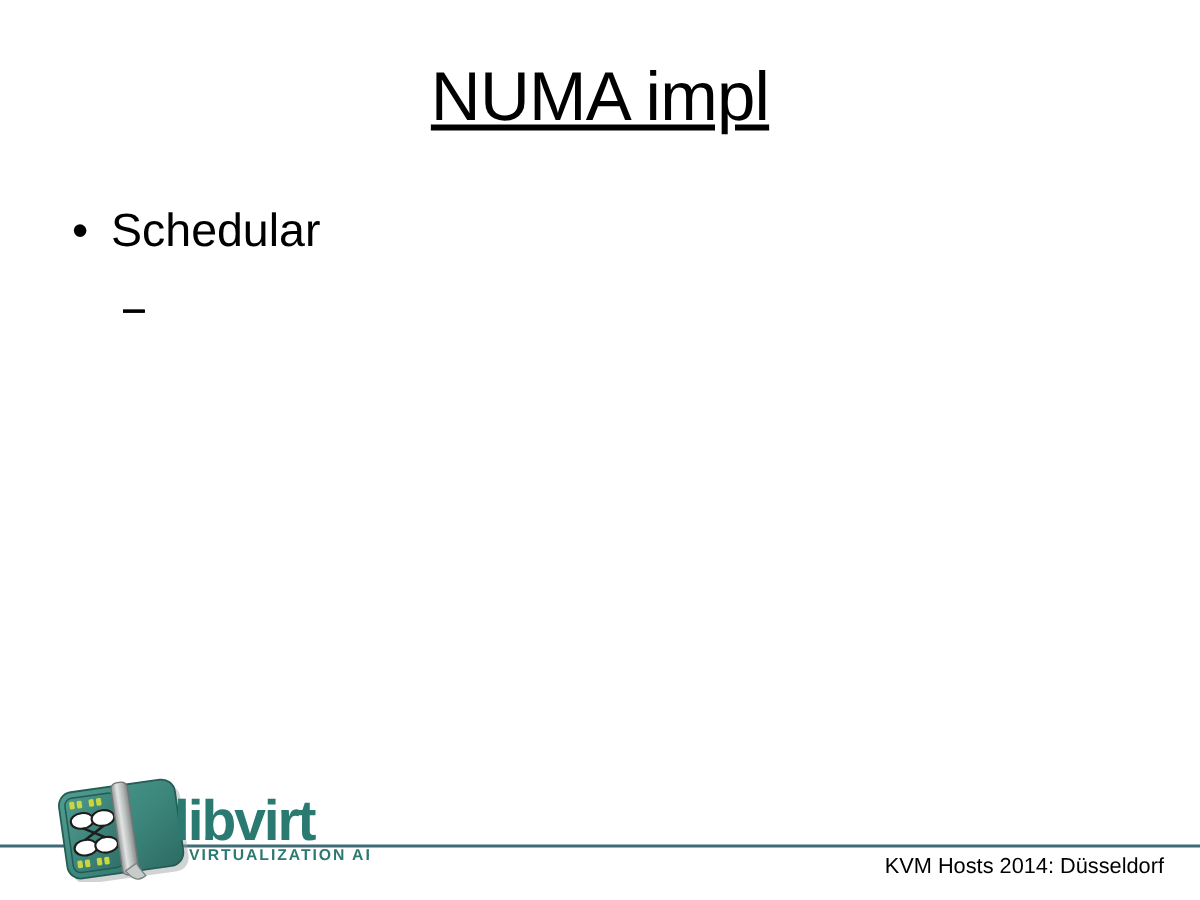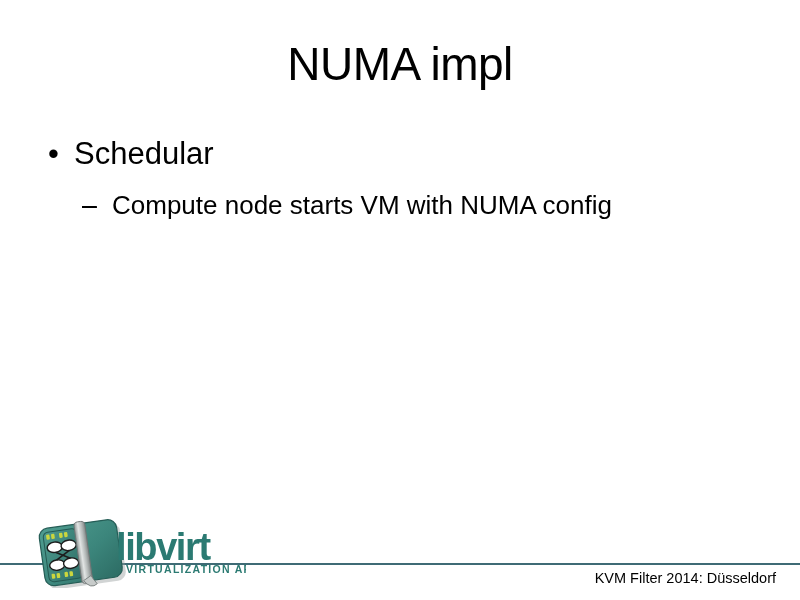--- a/index.html
+++ b/index.html
@@ -27,20 +27,21 @@
     top: 38px;
     width: 800px;
     text-align: center;
     font-family: "Liberation Sans", sans-serif;
     font-size: 46px;
     font-weight: 400;
     line-height: 52px;
     color: #000000;
     letter-spacing: -0.5px;
     white-space: nowrap;
+    text-decoration: underline;
   }
 
   
   .body-area {
     position: absolute;
     left: 40px;
     top: 134px;
     width: 720px;
   }
 
@@ -144,29 +145,28 @@
       <div class="bullet-l2">
         <span class="marker">–</span>
       </div>
 
       <div class="bullet-l2">
         <span class="marker">–</span>
       </div>
 
       <div class="bullet-l2">
         <span class="marker">–</span>
-        <span>Compute node starts VM with NUMA config</span>
       </div>
 
     </div>
   </div>
 
   <div class="footer-rule" style="background: rgb(63, 107, 117);"></div>
 
-  <div class="footer-text">KVM Filter 2014: Düsseldorf</div>
+  <div class="footer-text">KVM Hosts 2014: Düsseldorf</div>
 
   <div class="logo">
     <svg width="212" height="72" viewBox="0 0 212 72" xmlns="http://www.w3.org/2000/svg">
       <defs>
         <linearGradient id="caseGrad" x1="0" y1="0" x2="1" y2="1">
           <stop offset="0%" stop-color="#4f9d90"></stop>
           <stop offset="55%" stop-color="#3c867c"></stop>
           <stop offset="100%" stop-color="#2c6b63"></stop>
         </linearGradient>
         <linearGradient id="spineGrad" x1="0" y1="0" x2="1" y2="0">

